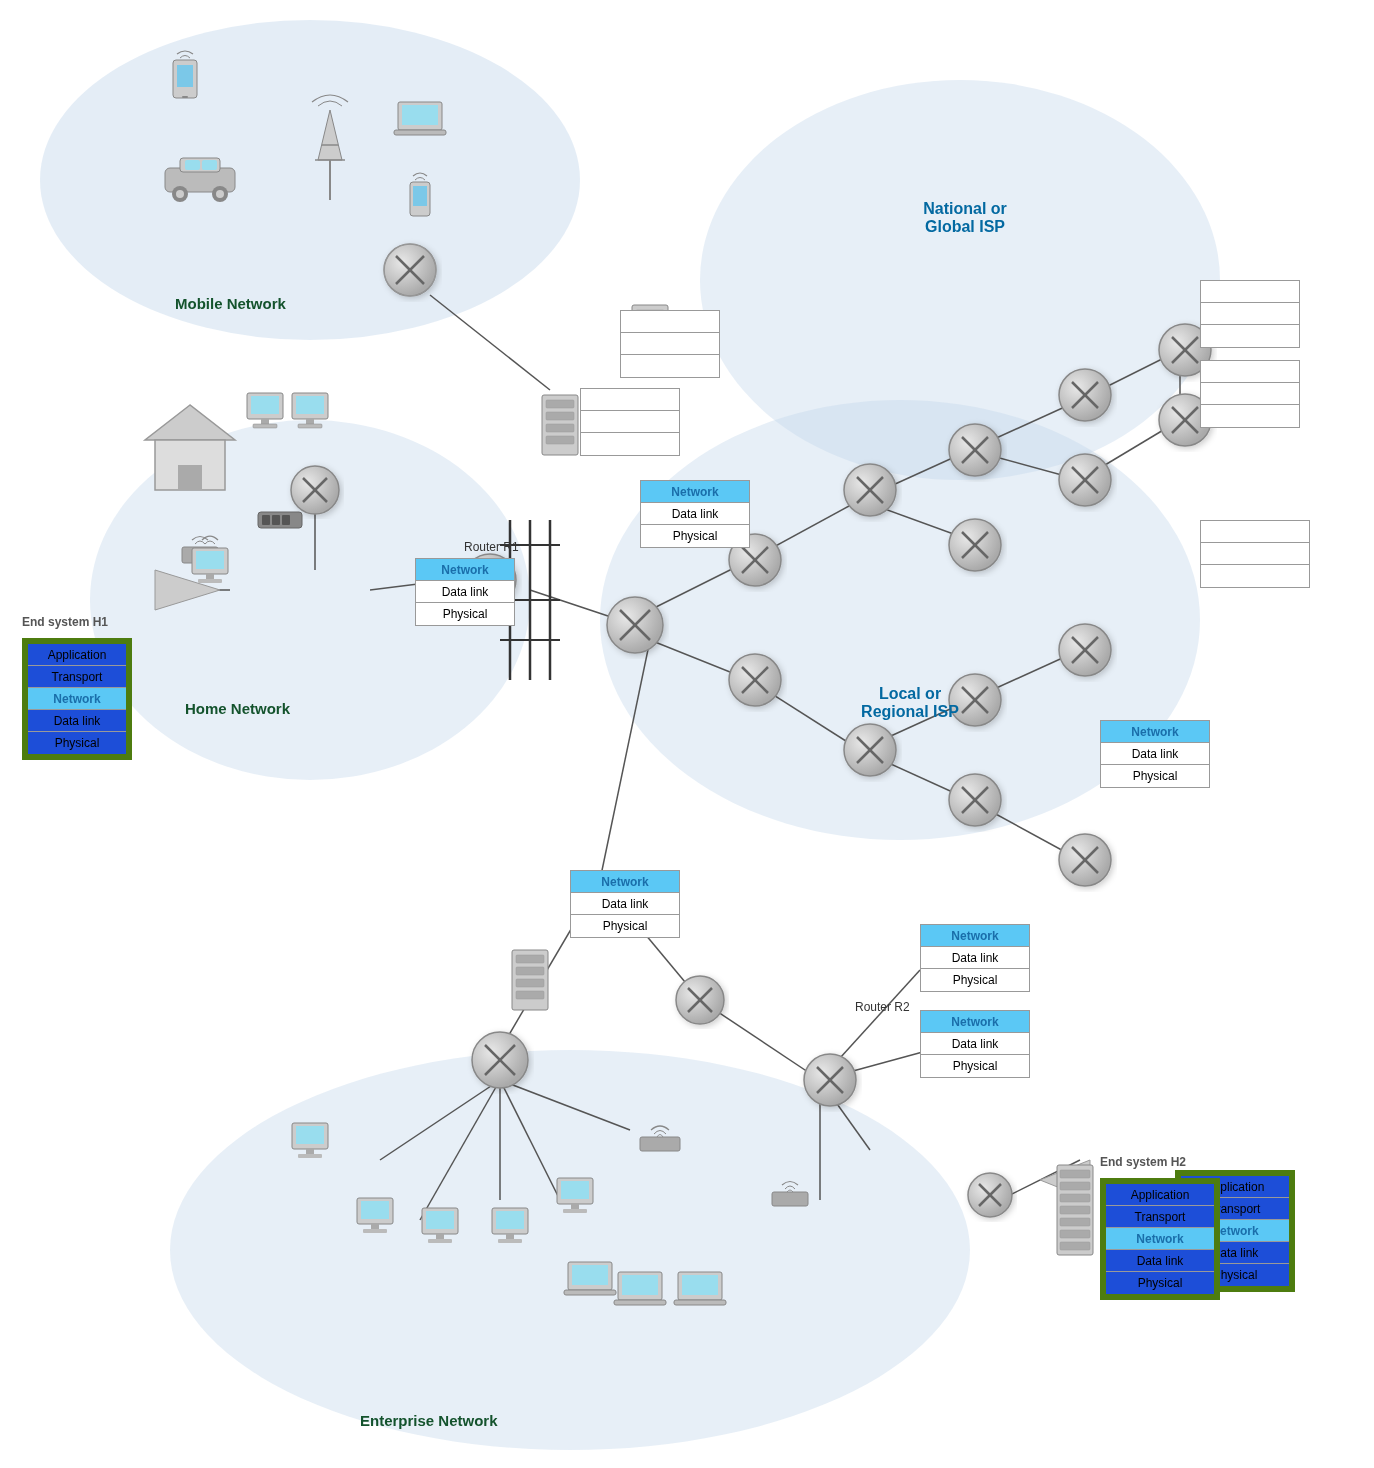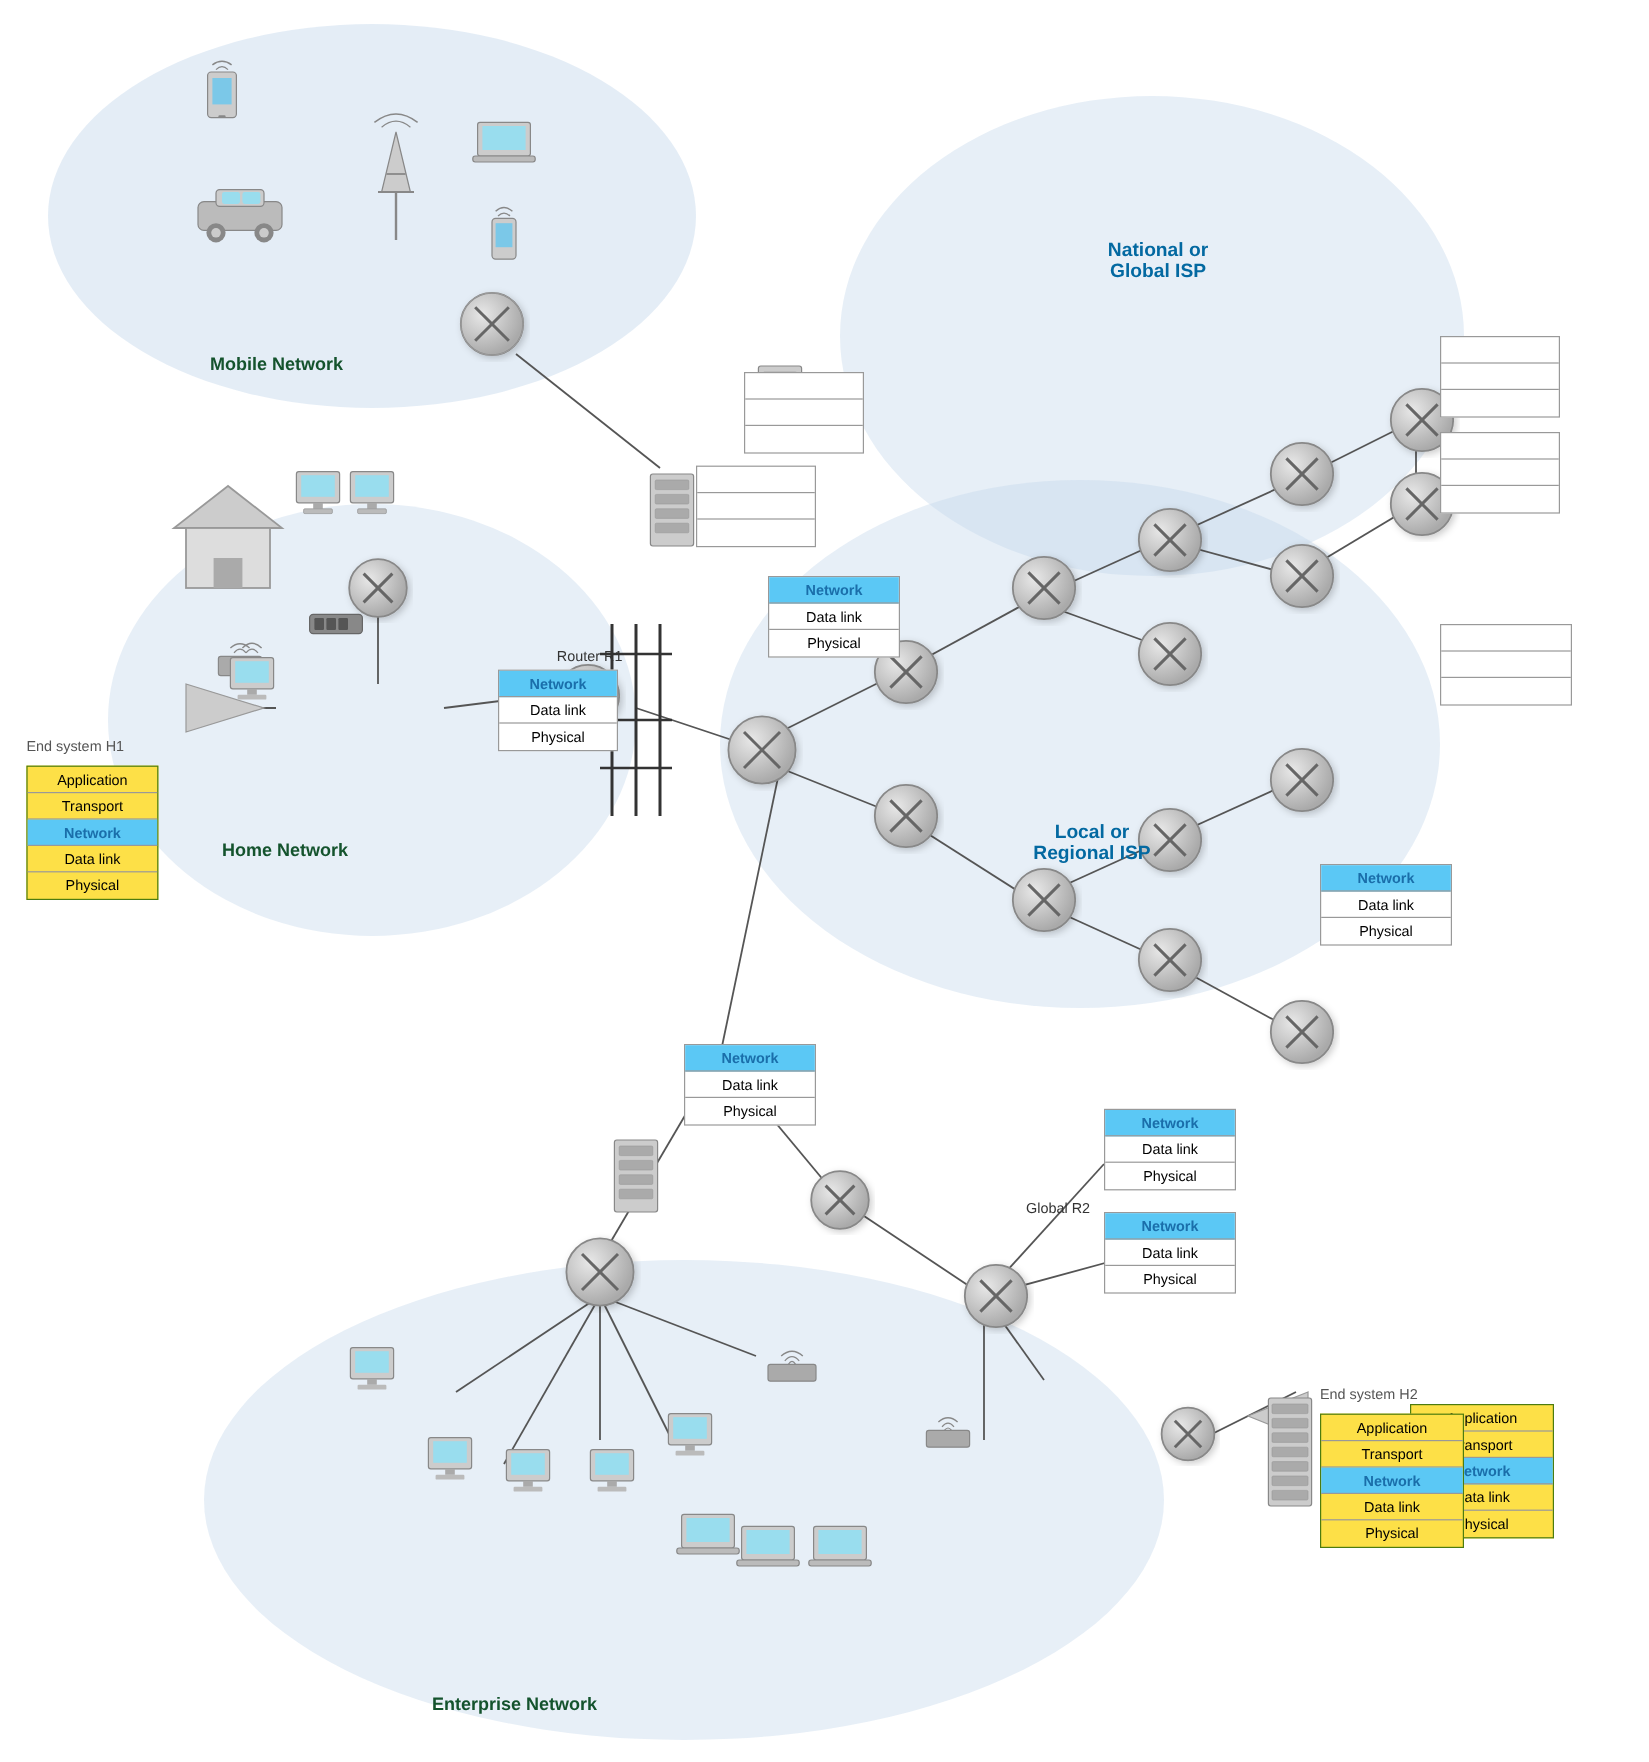--- a/index.html
+++ b/index.html
@@ -15,22 +15,22 @@
 
     .diagram-container {
       position: relative;
       width: 1374px;
       height: 1468px;
     }
 
     
     .protocol-stack {
       position: absolute;
-      border: 1px solid #4d7c0f;
-      background: #fde047;
+      border: 6px solid #4d7c0f;
+      background: #1d4ed8;
       width: 110px;
     }
     .protocol-stack .row {
       border-bottom: 1px solid #999;
       padding: 2px 4px;
       text-align: center;
       font-size: 12px;
       min-height: 22px;
       display: flex;
       align-items: center;
@@ -91,20 +91,21 @@
       font-weight: bold;
       color: #0369a1;
       text-align: center;
     }
 
     
     .endsys-label {
       position: absolute;
       font-size: 12px;
       color: #555;
+      font-weight: bold;
     }
 
     
     .router-label {
       position: absolute;
       font-size: 12px;
       color: #333;
     }
   </style>
 </head>
@@ -519,21 +520,21 @@
   <div class="section-title-large" style="left:875px; top:200px; width:180px;">National or<br>Global ISP</div>
 
   <div class="section-title-large" style="left:820px; top:685px; width:180px;">Local or<br>Regional ISP</div>
 
   <div class="section-title" style="left:175px; top:295px;">Mobile Network</div>
 
   <div class="section-title" style="left:185px; top:700px;">Home Network</div>
 
   <div class="section-title" style="left:360px; top:1390px;margin-top:22px;">Enterprise Network</div>
 
-  <div class="router-label" style="left:855px; top:1000px;">Global R2</div>
+  <div class="router-label" style="left:855px; top:1000px;">Router R2</div>
 
   <div class="endsys-label" style="left:1100px; top:1155px;">End system H2</div>
 
   <div class="router-stack" style="left:580px; top:388px;">
     <div class="row">&nbsp;</div>
     <div class="row">&nbsp;</div>
     <div class="row">&nbsp;</div>
   </div>
 
   <div class="router-stack" style="left:620px; top:310px;">

